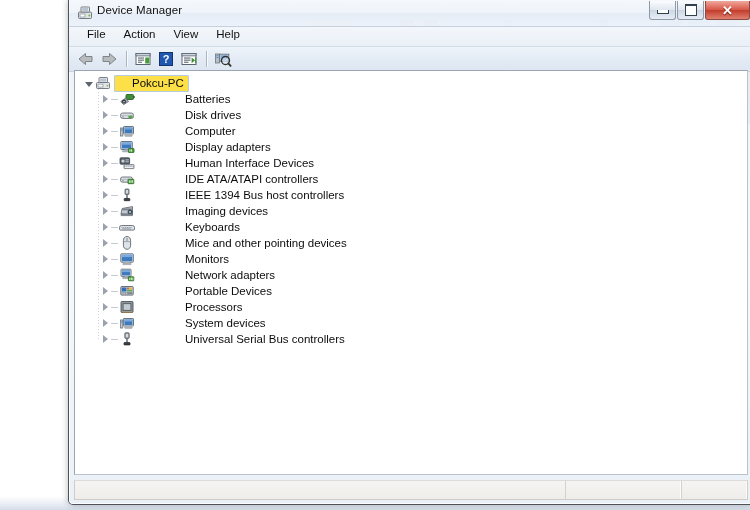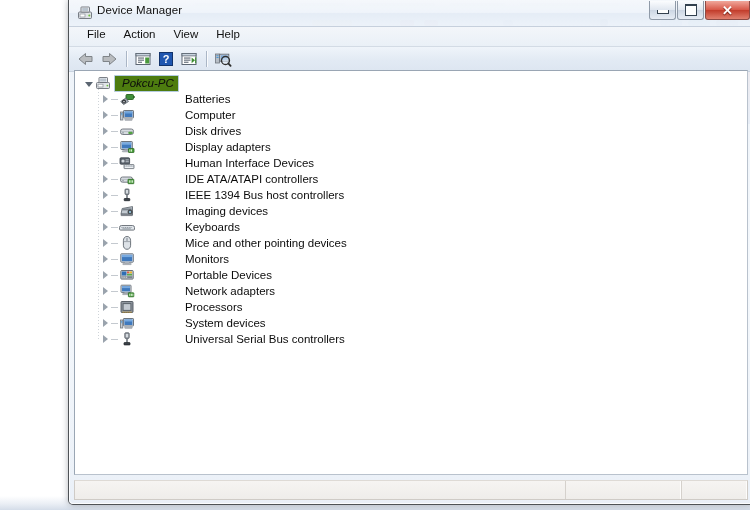--- a/index.html
+++ b/index.html
@@ -235,26 +235,25 @@
     margin-right: 5px;
     position: relative;
   }
   .node-label {
     font-size: 11.5px;
     color: #0c0c0c;
     line-height: 14px;
     padding-left: 45px;
   }
   .node-root .node-label {
-    background: #4d7c0f;
+    background: #fde047;
     border: 1px solid #b4cbe0;
-    padding: 0px 4px 1px 7px;
+    padding: 0px 4px 1px 17px;
     margin-left: -2px;
     border-radius: 1px;
-    font-style: italic;
   }
   
   #dotline {
     position: absolute;
     left: 23px; top: 18px;
     width: 1px;
     height: 250px;
     background-image: linear-gradient(to bottom,#cfd4d9 1px, transparent 1px);
     background-size: 1px 3px;
   }
@@ -432,47 +431,47 @@
           <span class="node-label">Batteries</span>
         </div>
 
         <div class="node node-child">
           <span class="twisty">
               <span class="tri-collapsed"></span>
             </span>
           <span class="stub"></span>
           <span class="node-icon">
             <svg width="16" height="16" viewBox="0 0 16 16">
+              <rect x="1.5" y="6" width="13" height="5.5" rx="2.2" fill="#d8dde2" stroke="#6b7178" stroke-width="0.9"></rect>
+              <path d="M1.5 8.6 h13" stroke="#aab1b8" stroke-width="0.7"></path>
+              <rect x="9.5" y="8.8" width="4" height="2.2" rx="0.5" fill="#54a244"></rect>
+              <circle cx="4" cy="9.9" r="0.8" fill="#8f979f"></circle>
+            </svg>
+          </span>
+          <span class="node-label">Disk drives</span>
+        </div>
+
+        <div class="node node-child">
+          <span class="twisty">
+              <span class="tri-collapsed"></span>
+            </span>
+          <span class="stub"></span>
+          <span class="node-icon">
+            <svg width="16" height="16" viewBox="0 0 16 16">
               <rect x="1.5" y="5" width="2.4" height="8" fill="#c6ccd3" stroke="#6f767e" stroke-width="0.8"></rect>
               <rect x="2" y="6" width="1.4" height="0.8" fill="#4f99d6"></rect>
               <rect x="2" y="7.4" width="1.4" height="0.8" fill="#4f99d6"></rect>
               <rect x="4.5" y="3.5" width="10" height="7.5" rx="0.6" fill="#e4e8ec" stroke="#5e6873" stroke-width="0.9"></rect>
               <rect x="5.5" y="4.5" width="8" height="5.5" fill="#3f79bd"></rect>
               <rect x="5.5" y="4.5" width="8" height="2" fill="#6fa3dc"></rect>
               <rect x="7.5" y="11" width="4" height="1.2" fill="#b7bec6"></rect>
               <rect x="5.8" y="12.2" width="7.4" height="1.1" rx="0.4" fill="#cdd3da" stroke="#7c838b" stroke-width="0.6"></rect>
             </svg>
           </span>
           <span class="node-label">Computer</span>
-        </div>
-
-        <div class="node node-child">
-          <span class="twisty">
-              <span class="tri-collapsed"></span>
-            </span>
-          <span class="stub"></span>
-          <span class="node-icon">
-            <svg width="16" height="16" viewBox="0 0 16 16">
-              <rect x="1.5" y="6" width="13" height="5.5" rx="2.2" fill="#d8dde2" stroke="#6b7178" stroke-width="0.9"></rect>
-              <path d="M1.5 8.6 h13" stroke="#aab1b8" stroke-width="0.7"></path>
-              <rect x="9.5" y="8.8" width="4" height="2.2" rx="0.5" fill="#54a244"></rect>
-              <circle cx="4" cy="9.9" r="0.8" fill="#8f979f"></circle>
-            </svg>
-          </span>
-          <span class="node-label">Disk drives</span>
         </div>
 
         <div class="node node-child">
           <span class="twisty">
               <span class="tri-collapsed"></span>
             </span>
           <span class="stub"></span>
           <span class="node-icon">
             <svg width="16" height="16" viewBox="0 0 16 16">
               <rect x="1.8" y="2.5" width="11.5" height="8" rx="0.6" fill="#e4e8ec" stroke="#5e6873" stroke-width="0.9"></rect>
@@ -615,20 +614,41 @@
           <span class="node-label">Monitors</span>
         </div>
 
         <div class="node node-child">
           <span class="twisty">
               <span class="tri-collapsed"></span>
             </span>
           <span class="stub"></span>
           <span class="node-icon">
             <svg width="16" height="16" viewBox="0 0 16 16">
+              <rect x="2" y="2.2" width="10" height="7.2" rx="0.6" fill="#e4e8ec" stroke="#5e6873" stroke-width="0.9"></rect>
+              <rect x="3" y="3.2" width="8" height="5.2" fill="#3f79bd"></rect>
+              <rect x="3" y="3.2" width="8" height="1.9" fill="#78aae0"></rect>
+              <rect x="5.4" y="9.4" width="3.4" height="1.1" fill="#b7bec6"></rect>
+              <rect x="3.6" y="10.5" width="7" height="1.1" rx="0.4" fill="#cdd3da" stroke="#7c838b" stroke-width="0.6"></rect>
+              <rect x="9.4" y="9.8" width="5.4" height="4" rx="0.5" fill="#4ba03c" stroke="#2c6a24" stroke-width="0.8"></rect>
+              <rect x="10.3" y="10.7" width="1" height="2.2" fill="#d7ecd2"></rect>
+              <rect x="11.9" y="10.7" width="1" height="2.2" fill="#d7ecd2"></rect>
+              <rect x="13.4" y="10.7" width="0.9" height="2.2" fill="#d7ecd2"></rect>
+            </svg>
+          </span>
+          <span class="node-label">Network adapters</span>
+        </div>
+
+        <div class="node node-child">
+          <span class="twisty">
+              <span class="tri-collapsed"></span>
+            </span>
+          <span class="stub"></span>
+          <span class="node-icon">
+            <svg width="16" height="16" viewBox="0 0 16 16">
               <rect x="1.8" y="3.5" width="12.4" height="8.6" rx="0.8" fill="#c9d0d7" stroke="#5b626a" stroke-width="0.9"></rect>
               <rect x="2.8" y="4.5" width="4.6" height="4" fill="#2f6fb5"></rect>
               <rect x="8" y="4.5" width="2" height="1.8" fill="#e05b4a"></rect>
               <rect x="10.4" y="4.5" width="2.6" height="1.8" fill="#f0b429"></rect>
               <rect x="8" y="6.8" width="5" height="1.7" fill="#5fa84d"></rect>
               <rect x="2.8" y="9.2" width="10.4" height="2" fill="#7d858d"></rect>
               <rect x="3.4" y="9.7" width="1.2" height="1" fill="#e2e6ea"></rect>
               <rect x="5.2" y="9.7" width="1.2" height="1" fill="#e2e6ea"></rect>
               <rect x="7" y="9.7" width="1.2" height="1" fill="#e2e6ea"></rect>
             </svg>
@@ -636,41 +656,20 @@
           <span class="node-label">Portable Devices</span>
         </div>
 
         <div class="node node-child">
           <span class="twisty">
               <span class="tri-collapsed"></span>
             </span>
           <span class="stub"></span>
           <span class="node-icon">
             <svg width="16" height="16" viewBox="0 0 16 16">
-              <rect x="2" y="2.2" width="10" height="7.2" rx="0.6" fill="#e4e8ec" stroke="#5e6873" stroke-width="0.9"></rect>
-              <rect x="3" y="3.2" width="8" height="5.2" fill="#3f79bd"></rect>
-              <rect x="3" y="3.2" width="8" height="1.9" fill="#78aae0"></rect>
-              <rect x="5.4" y="9.4" width="3.4" height="1.1" fill="#b7bec6"></rect>
-              <rect x="3.6" y="10.5" width="7" height="1.1" rx="0.4" fill="#cdd3da" stroke="#7c838b" stroke-width="0.6"></rect>
-              <rect x="9.4" y="9.8" width="5.4" height="4" rx="0.5" fill="#4ba03c" stroke="#2c6a24" stroke-width="0.8"></rect>
-              <rect x="10.3" y="10.7" width="1" height="2.2" fill="#d7ecd2"></rect>
-              <rect x="11.9" y="10.7" width="1" height="2.2" fill="#d7ecd2"></rect>
-              <rect x="13.4" y="10.7" width="0.9" height="2.2" fill="#d7ecd2"></rect>
-            </svg>
-          </span>
-          <span class="node-label">Network adapters</span>
-        </div>
-
-        <div class="node node-child">
-          <span class="twisty">
-              <span class="tri-collapsed"></span>
-            </span>
-          <span class="stub"></span>
-          <span class="node-icon">
-            <svg width="16" height="16" viewBox="0 0 16 16">
               <rect x="2" y="2.5" width="12" height="11" rx="0.8" fill="#8f979f" stroke="#4d545b" stroke-width="0.9"></rect>
               <rect x="3.6" y="4.1" width="8.8" height="7.8" fill="#5c646c"></rect>
               <rect x="4.6" y="5.1" width="6.8" height="5.8" fill="#c3cad1"></rect>
               <rect x="3.6" y="12.6" width="1.1" height="1.1" fill="#d8a12c"></rect>
               <rect x="5.6" y="12.6" width="1.1" height="1.1" fill="#d8a12c"></rect>
               <rect x="7.6" y="12.6" width="1.1" height="1.1" fill="#d8a12c"></rect>
               <rect x="9.6" y="12.6" width="1.1" height="1.1" fill="#d8a12c"></rect>
               <rect x="11.4" y="12.6" width="1.1" height="1.1" fill="#d8a12c"></rect>
             </svg>
           </span>

